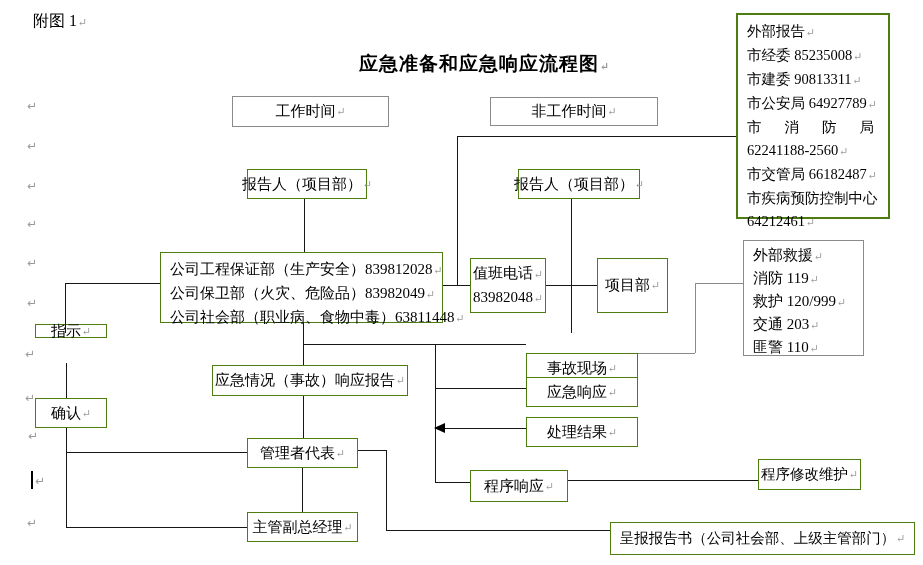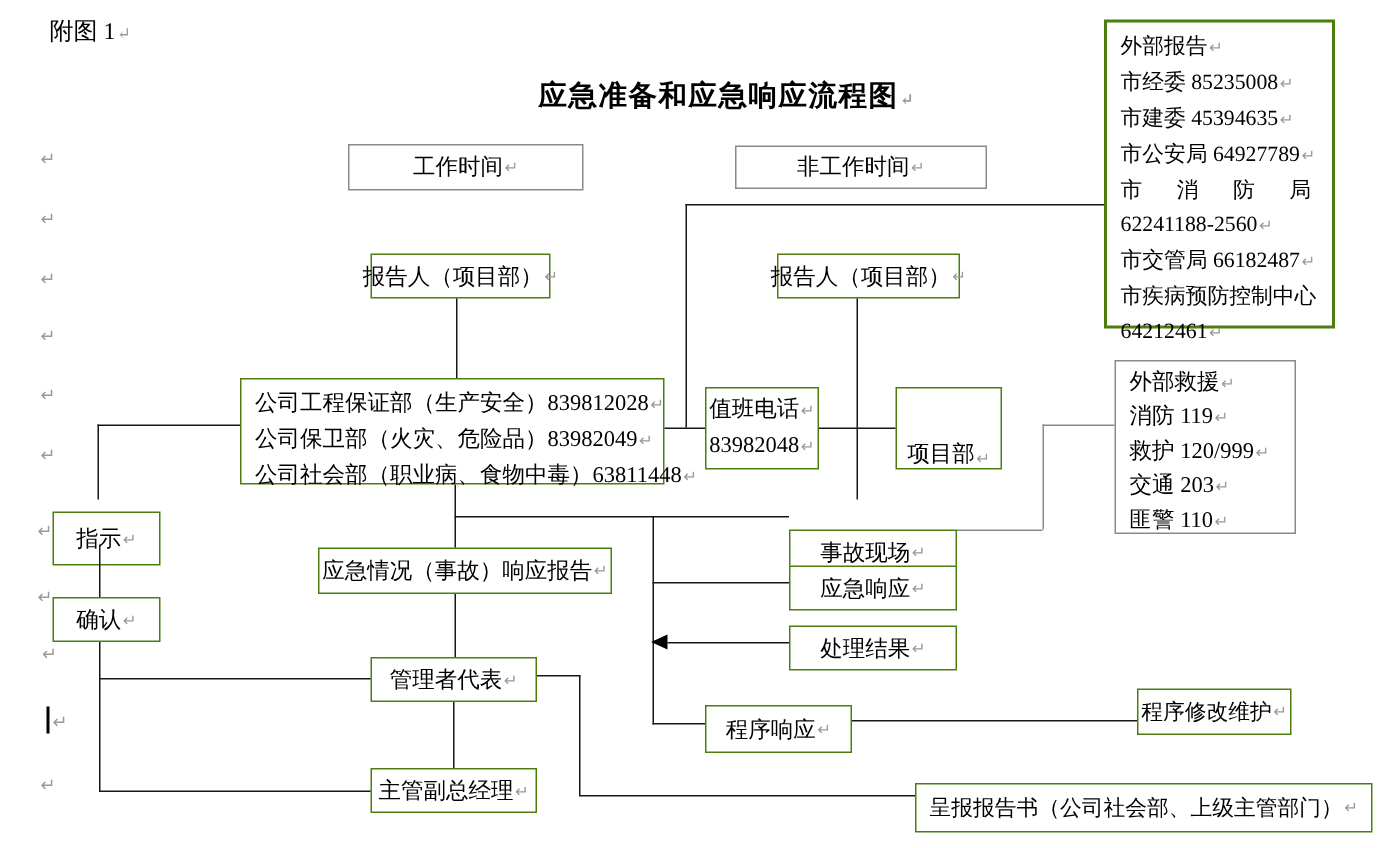--- a/index.html
+++ b/index.html
@@ -3,21 +3,21 @@
 <meta charset="utf-8">
 <style>
   html,body{margin:0;padding:0;background:#fff;}
   #canvas{
     position:relative;width:923px;height:565px;background:#ffffff;overflow:hidden;
     font-family:"Liberation Serif","DejaVu Serif",serif;color:#000;
   }
   .node{
     position:absolute;border:1px solid #4d7c0f;background:#fff;box-sizing:border-box;
     display:flex;align-items:center;justify-content:center;
-    font-size:15px;white-space:nowrap;font-family:Liberation Serif, serif;
+    font-size:15px;white-space:nowrap;
   }
   .node.gray{border-color:#8a8a8a;}
   .node.thick{border-width:2px;}
   .multiline{display:block;padding:5px 0 0 9px;justify-content:flex-start;}
   .ln{line-height:23px;white-space:nowrap;}
   .jline{ text-align:justify;text-align-last:justify;padding-right:14px;}
   .pm{color:#9a9a9a;font-size:11px;margin-left:1px;}
   .hline,.vline{position:absolute;background:#161616;}
   .hline{height:1px;}
   .vline{width:1px;}
@@ -47,21 +47,21 @@
     </div>
 
   <div class="node gray" style="left:490px;top:97px;width:168px;height:29px;">
       <span>非工作时间</span>
       <span class="pm">↵</span>
     </div>
 
   <div class="node thick multiline" style="left:736px;top:13px;width:154px;height:206px;font-size:14.5px;">
     <div class="ln"><span>外部报告</span><span class="pm">↵</span></div>
     <div class="ln"><span>市经委 85235008</span><span class="pm">↵</span></div>
-    <div class="ln"><span>市建委 45394635</span><span class="pm">↵</span></div>
+    <div class="ln"><span>市建委 90813311</span><span class="pm">↵</span></div>
     <div class="ln"><span>市公安局 64927789</span><span class="pm">↵</span></div>
     <div class="ln jline">市消防局</div>
     <div class="ln"><span>62241188-2560</span><span class="pm">↵</span></div>
     <div class="ln"><span>市交管局 66182487</span><span class="pm">↵</span></div>
     <div class="ln"><span>市疾病预防控制中心</span></div>
     <div class="ln"><span>64212461</span><span class="pm">↵</span></div>
   </div>
 
   <div class="node" style="left:247px;top:169px;width:120px;height:30px;">
       <span>报告人（项目部）</span>
@@ -77,34 +77,34 @@
     <div class="ln"><span>公司工程保证部（生产安全）839812028</span><span class="pm">↵</span></div>
     <div class="ln"><span>公司保卫部（火灾、危险品）83982049</span><span class="pm">↵</span></div>
     <div class="ln"><span>公司社会部（职业病、食物中毒）63811448</span><span class="pm">↵</span></div>
   </div>
 
   <div class="node" style="left:470px;top:258px;width:76px;height:55px;flex-direction:column;">
     <div class="ln"><span>值班电话</span><span class="pm">↵</span></div>
     <div class="ln"><span>83982048</span><span class="pm">↵</span></div>
   </div>
 
-  <div class="node" style="left:597px;top:258px;width:71px;height:55px;align-items:flex-end;">
+  <div class="node" style="left:597px;top:258px;width:71px;height:55px;">
       <span>项目部</span>
       <span class="pm">↵</span>
     </div>
 
   <div class="node gray multiline" style="left:743px;top:240px;width:121px;height:116px;padding-top:3px;">
     <div class="ln" style="line-height:22px;"><span>外部救援</span><span class="pm">↵</span></div>
     <div class="ln" style="line-height:22px;"><span>消防 119</span><span class="pm">↵</span></div>
     <div class="ln" style="line-height:22px;"><span>救护 120/999</span><span class="pm">↵</span></div>
     <div class="ln" style="line-height:22px;"><span>交通 203</span><span class="pm">↵</span></div>
     <div class="ln" style="line-height:22px;"><span>匪警 110</span><span class="pm">↵</span></div>
   </div>
 
-  <div class="node" style="left:35px;top:341px;width:72px;height:36px;">
+  <div class="node" style="left:35px;top:324px;width:72px;height:14px;">
       <span>指示</span>
       <span class="pm">↵</span>
     </div>
 
   <div class="node" style="left:35px;top:398px;width:72px;height:30px;">
       <span>确认</span>
       <span class="pm">↵</span>
     </div>
 
   <div class="node" style="left:212px;top:365px;width:196px;height:31px;">

